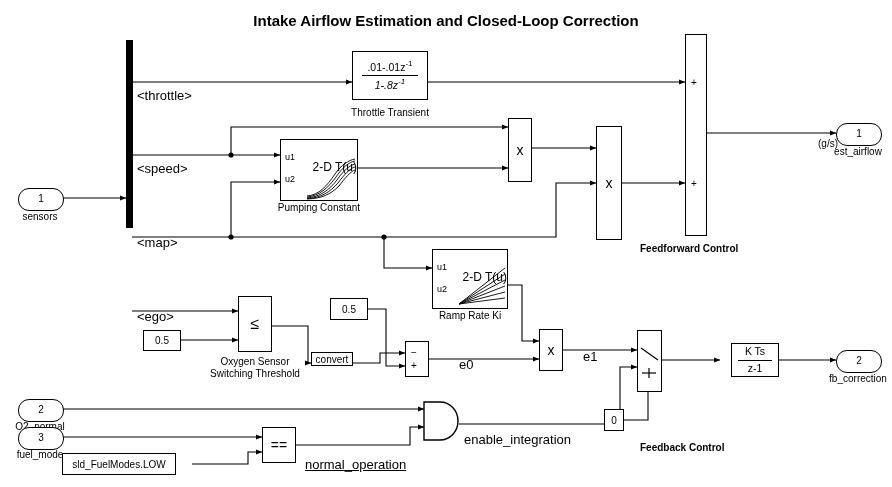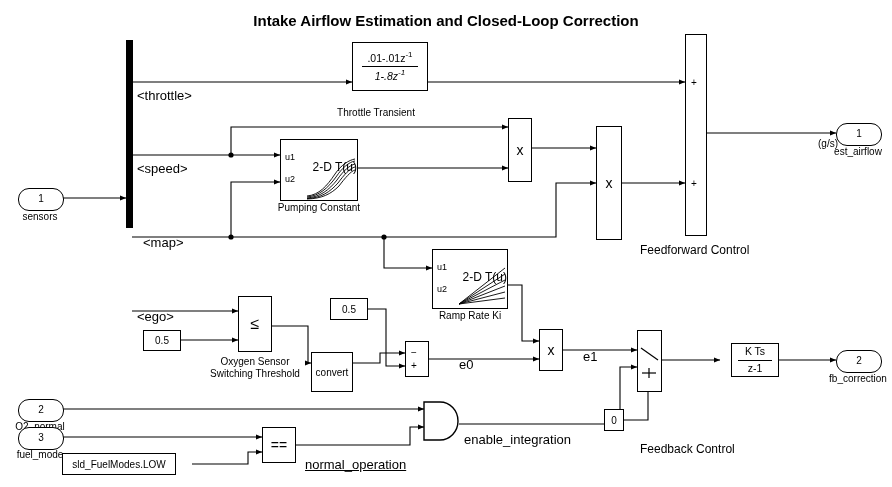--- a/index.html
+++ b/index.html
@@ -35,22 +35,22 @@
     color: #000;
     white-space: nowrap;
   }
   .blk-label {
     font-size: 10px;
     color: #000;
     text-align: center;
     white-space: nowrap;
   }
   .group-label {
-    font-size: 12px;
-    font-weight: normal;
+    font-size: 10px;
+    font-weight: bold;
     color: #000;
     white-space: nowrap;
   }
   .box {
     border: 1.4px solid #000;
     background: #fff;
     box-sizing: border-box;
   }
   .box-txt {
     display: flex;
@@ -186,31 +186,31 @@
   <div class="abs mux-bar" style="left:126px; top:40px; width:7px; height:188px;"></div>
   <div class="abs" style="left:126px; top:193px; width:7px; height:11px; background:#000;"></div>
 
   <div class="abs" style="left:18px; top:188px; width:44px; height:21px; border:1.4px solid #000; border-radius:11px; background:#fff;">
     <div class="port-num">1</div>
   </div>
   <div class="abs blk-label" style="left:8px; top:211px; width:64px;">sensors</div>
 
   <div class="abs sig-label" style="left:137px; top:88px;">&lt;throttle&gt;</div>
   <div class="abs sig-label" style="left:137px; top:161px;">&lt;speed&gt;</div>
-  <div class="abs sig-label" style="left:143px; top:235px;">&lt;map&gt;</div>
+  <div class="abs sig-label" style="left:137px; top:235px;">&lt;map&gt;</div>
   <div class="abs sig-label" style="left:137px; top:309px;">&lt;ego&gt;</div>
 
-  <div class="abs box" style="left:352px; top:42px; width:76px; height:49px;">
+  <div class="abs box" style="left:352px; top:51px; width:76px; height:49px;">
     <div class="frac">
       <span class="num"><span>.01-.01z</span><span class="sup">-1</span></span>
       <span class="bar"></span>
       <span class="den"><span>1-.8z</span><span class="sup">-1</span></span>
     </div>
   </div>
-  <div class="abs blk-label" style="left:324px; top:107px; width:104px;">Throttle Transient</div>
+  <div class="abs blk-label" style="left:338px; top:107px; width:104px;">Throttle Transient</div>
 
   <div class="abs box" style="left:280px; top:139px; width:78px; height:62px;">
     <div class="lut-title">2-D T(u)</div>
     <div class="abs" style="left:4px; top:12px; font-size:9px;">u1</div>
     <div class="abs" style="left:4px; top:34px; font-size:9px;">u2</div>
     <svg class="abs" style="left:24px; top:16px;" width="52" height="44" viewBox="0 0 52 44">
       <g stroke="#000" fill="none" stroke-width="0.9">
         <path d="M2,40 C14,39 22,30 30,18 C36,9 44,4 50,3"></path>
         <path d="M2,41 C14,40 23,32 31,21 C37,12 44,6 50,5"></path>
         <path d="M2,42 C15,41 24,34 32,24 C38,15 45,9 50,8"></path>
@@ -265,21 +265,21 @@
   <div class="abs blk-label" style="left:188px; top:356px; width:134px; line-height:12px;"><span>Oxygen Sensor</span><br><span>Switching Threshold</span></div>
 
   <div class="abs box" style="left:143px; top:330px; width:38px; height:21px;">
     <div class="box-txt">0.5</div>
   </div>
 
   <div class="abs box" style="left:330px; top:298px; width:38px; height:22px;">
     <div class="box-txt">0.5</div>
   </div>
 
-  <div class="abs box" style="left:311px; top:352px; width:42px; height:40px;">
+  <div class="abs box" style="left:311px; top:352px; width:42px; height:14px;">
     <div class="box-txt">convert</div>
   </div>
 
   <div class="abs box" style="left:405px; top:341px; width:24px; height:36px;">
     <div class="abs tiny-sign" style="left:5px; top:5px;">−</div>
     <div class="abs tiny-sign" style="left:5px; top:18px;">+</div>
   </div>
   <div class="abs sig-label" style="left:434px; top:357px;margin-left:25px;">e0</div>
 
   <div class="abs box" style="left:539px; top:329px; width:24px; height:42px;">

